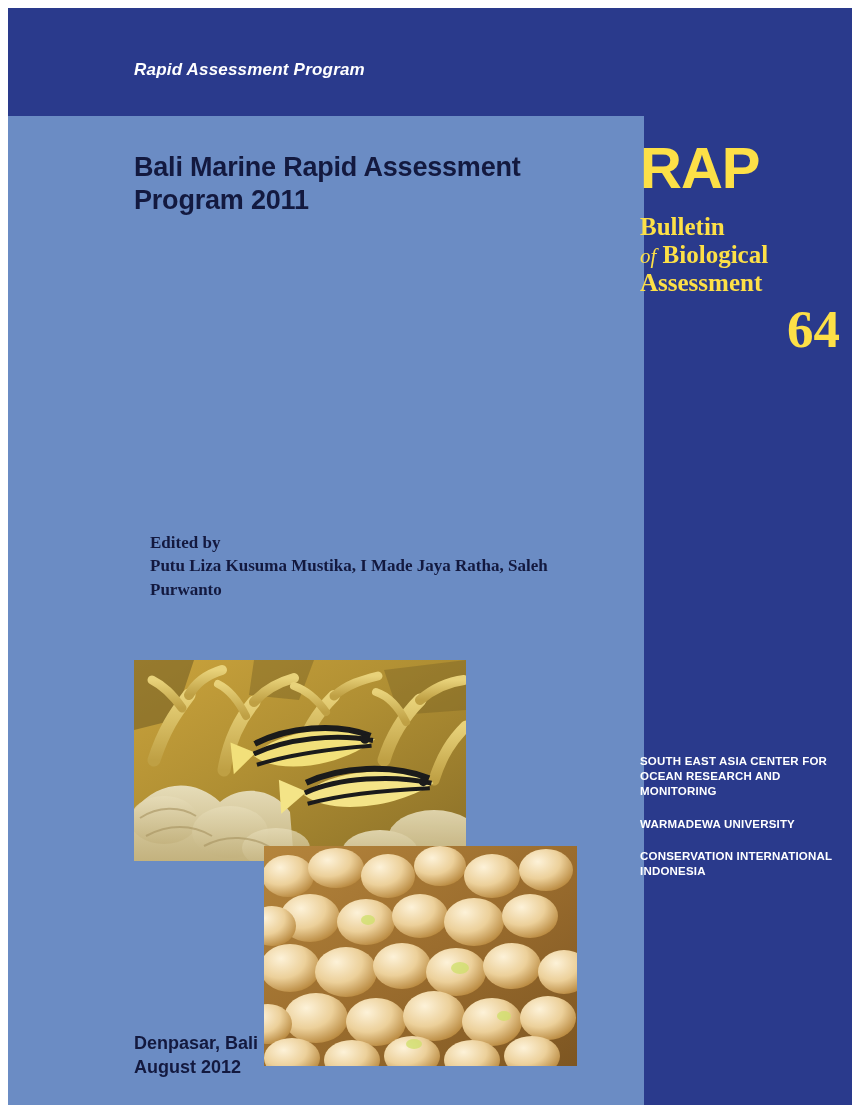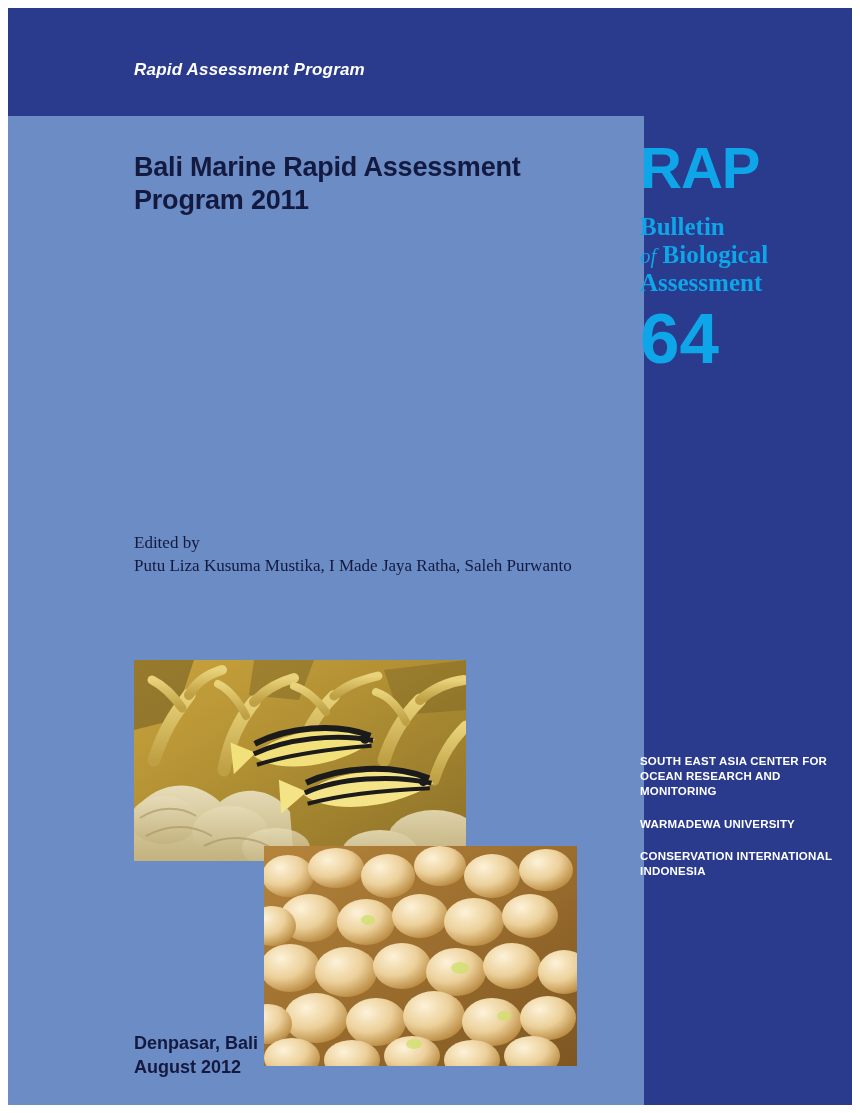--- a/index.html
+++ b/index.html
@@ -61,27 +61,27 @@
     top: 35px;
     width: 430px;
     color: #13193f;
     font-size: 27px;
     font-weight: bold;
     line-height: 1.24;
     letter-spacing: -0.2px;
   }
   .editors {
     position: absolute;
-    left: 126px;
+    left: 142px;
     top: 415px;
     width: 440px;
     color: #13193f;
     font-family: "Liberation Serif", serif;
     font-size: 17px;
-    font-weight: normal;
+    font-weight: bold;
     line-height: 1.38;
   }
   .editors .lbl {
     display: block;
   }
   .place-date {
     position: absolute;
     left: 126px;
     top: 915px;
     color: #13193f;
@@ -107,21 +107,21 @@
     width: 313px;
     height: 220px;
     background: #c8a06a;
   }
   
   .rap-logo {
     position: absolute;
     left: 632px;
     top: 132px;
     width: 200px;
-    color: #0ea5e9;
+    color: #fde047;
   }
   .rap-word {
     font-family: "Liberation Sans", sans-serif;
     font-size: 58px;
     font-weight: bold;
     letter-spacing: -1px;
     line-height: 0.95;
   }
   .rap-sub {
     font-family: "Liberation Serif", serif;
@@ -129,25 +129,26 @@
     font-weight: bold;
     line-height: 1.12;
     margin-top: 18px;
   }
   .rap-sub .of {
     font-style: italic;
     font-weight: normal;
     font-size: 21px;
   }
   .rap-number {
-    font-family: Liberation Sans, sans-serif;
-    font-size: 71px;
+    font-family: Liberation Serif, serif;
+    font-size: 53px;
     font-weight: bold;
     line-height: 1;
     margin-top: 6px;
+    text-align: right;
   }
   .orgs {
     position: absolute;
     left: 632px;
     top: 746px;
     width: 200px;
     color: #ffffff;
     font-size: 11.5px;
     font-weight: bold;
     line-height: 1.32;

